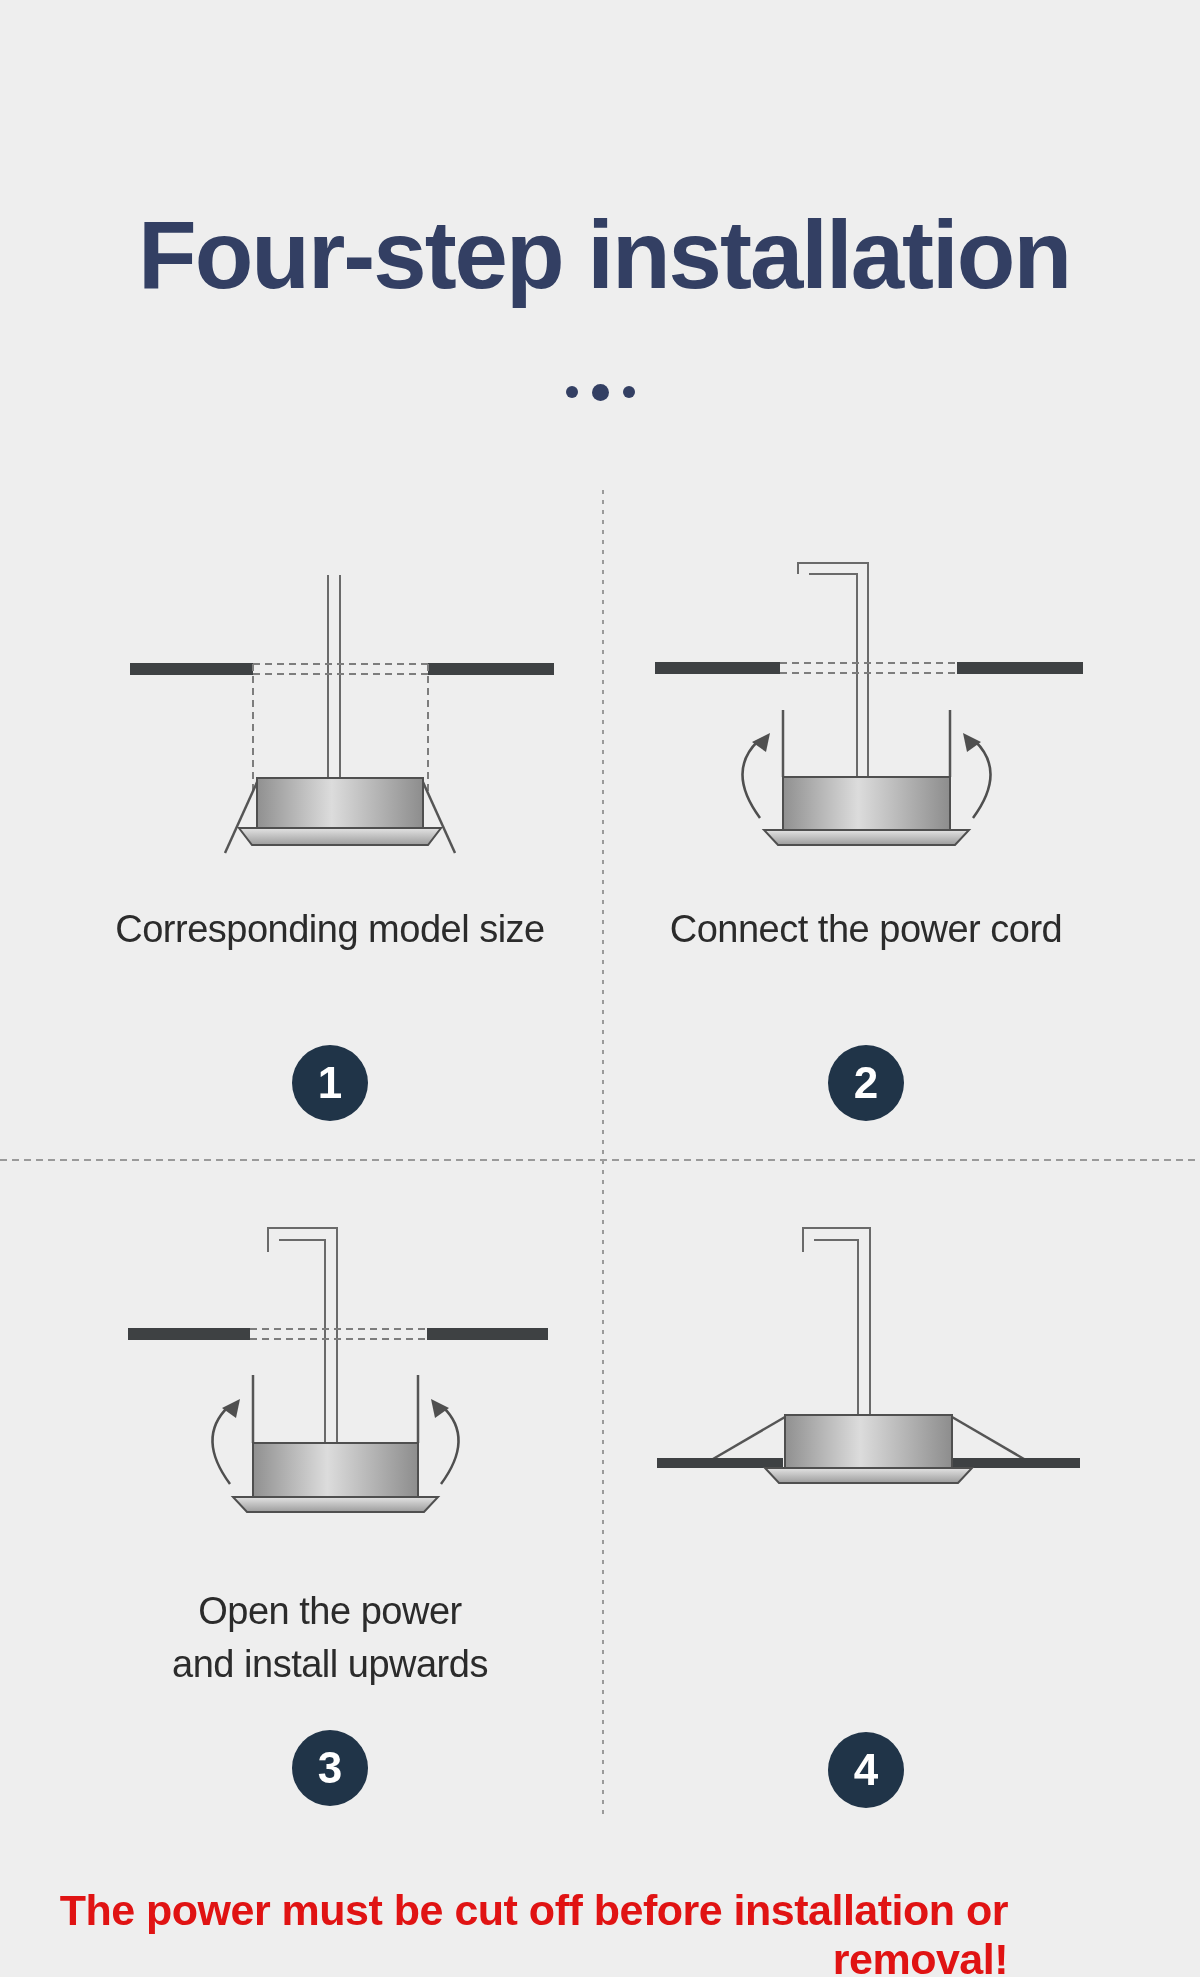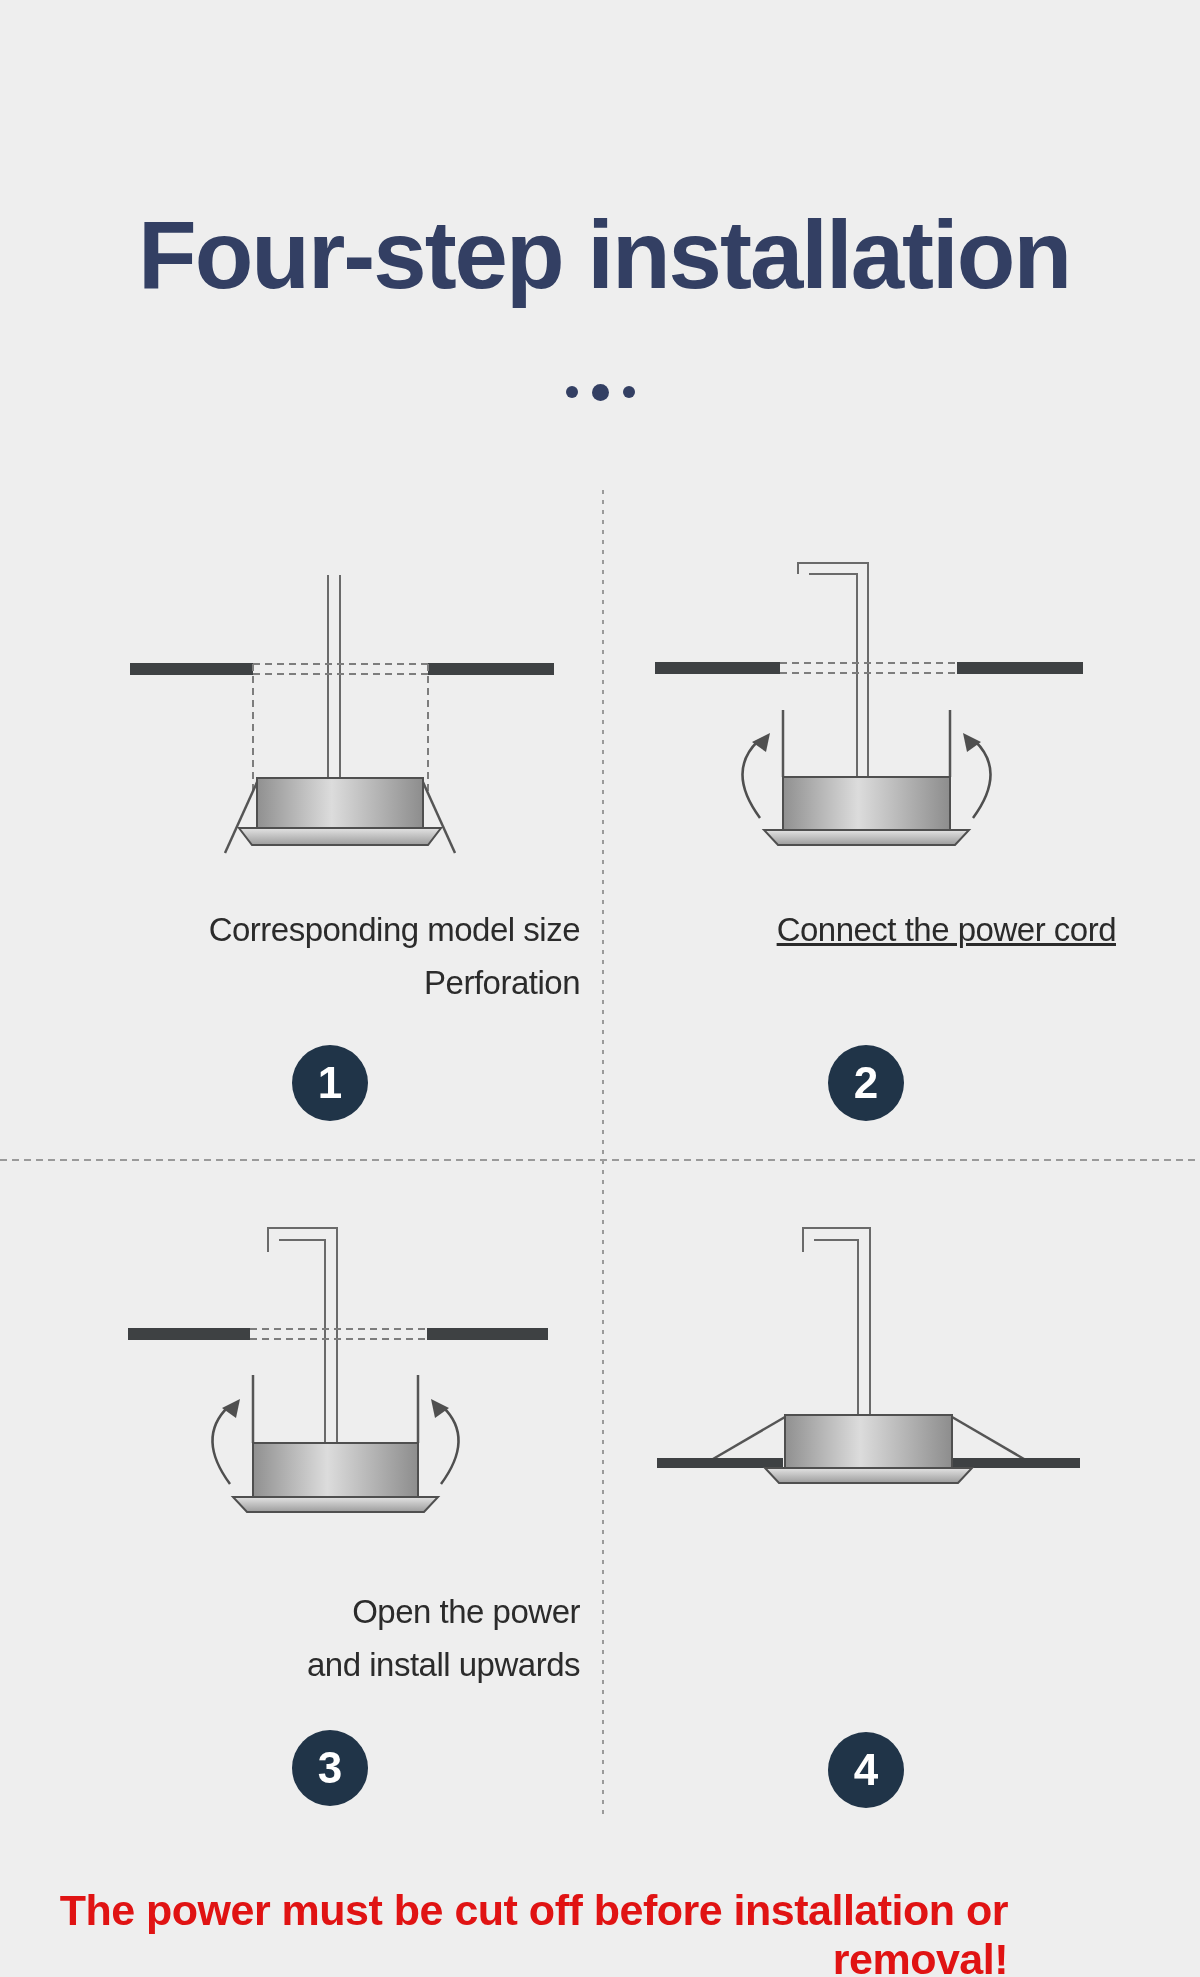--- a/index.html
+++ b/index.html
@@ -31,26 +31,26 @@
     background:repeating-linear-gradient(to right, var(--divider-gray,#9a9a9a) 0 7px, transparent 7px 12px);
   }
   
   .diagram{ position:absolute; }
   #diagram-1{ left:100px; top:560px; }
   #diagram-2{ left:620px; top:520px; }
   #diagram-3{ left:80px;  top:1200px; }
   #diagram-4{ left:620px; top:1200px; }
   
   .caption{
-    position:absolute; width:500px; text-align:right;
-    font-size:33px; line-height:53px; letter-spacing:-0.5px;
+    position:absolute; width:500px; text-align:center;
+    font-size:38px; line-height:53px; letter-spacing:-0.5px;
     color:var(--caption-dark,#2b2b2b);
   }
   .caption.col-left{ left:80px; }
-  .caption.col-right{ left:616px;text-decoration:underline; }
+  .caption.col-right{ left:616px; }
   .caption.row-top{ top:903px; }
   .caption.row-bottom{ top:1585px; }
   
   .badge{
     position:absolute; width:76px; height:76px; border-radius:50%;
     background:var(--badge-navy,#203448);
     display:flex; align-items:center; justify-content:center;
     color:#ffffff; font-size:44px; font-weight:bold;
   }
   .badge.b1{ left:292px; top:1045px; }
@@ -228,21 +228,20 @@
       <rect class="bar" x="333" y="258" width="127" height="10"></rect>
     </g>
     <g>
       <rect x="165" y="215" width="167" height="53" fill="url(#cyl4)" stroke="#4f4f4f" stroke-width="2"></rect>
       <polygon points="145,268 352,268 338,283 159,283" fill="url(#fl4)" stroke="#4f4f4f" stroke-width="2"></polygon>
     </g>
   </svg>
 
   <div class="caption col-left row-top">
     <div>Corresponding model size</div>
-    <div>Perforation</div>
   </div>
   <div class="caption col-right row-top">
     <div>Connect the power cord</div>
   </div>
   <div class="caption col-left row-bottom">
     <div>Open the power</div>
     <div>and install upwards</div>
   </div>
 
   <div class="badge b1">

